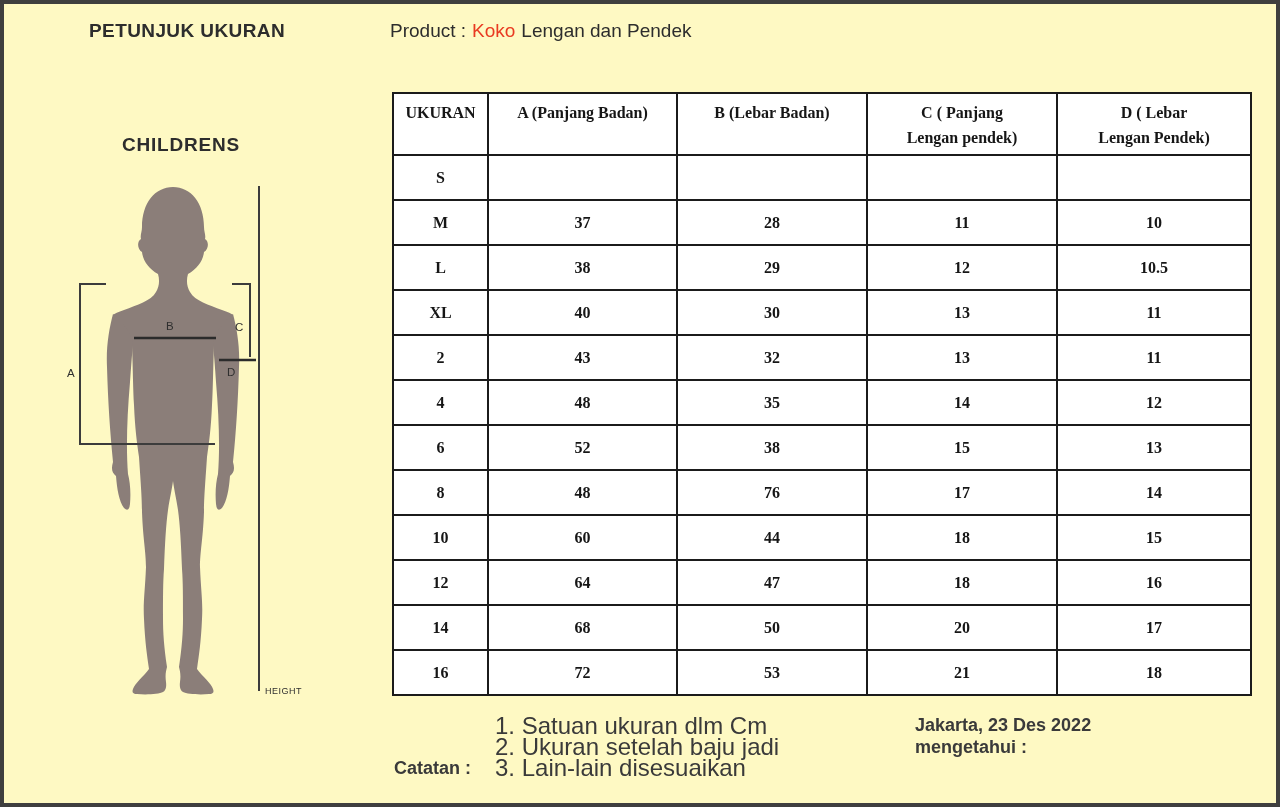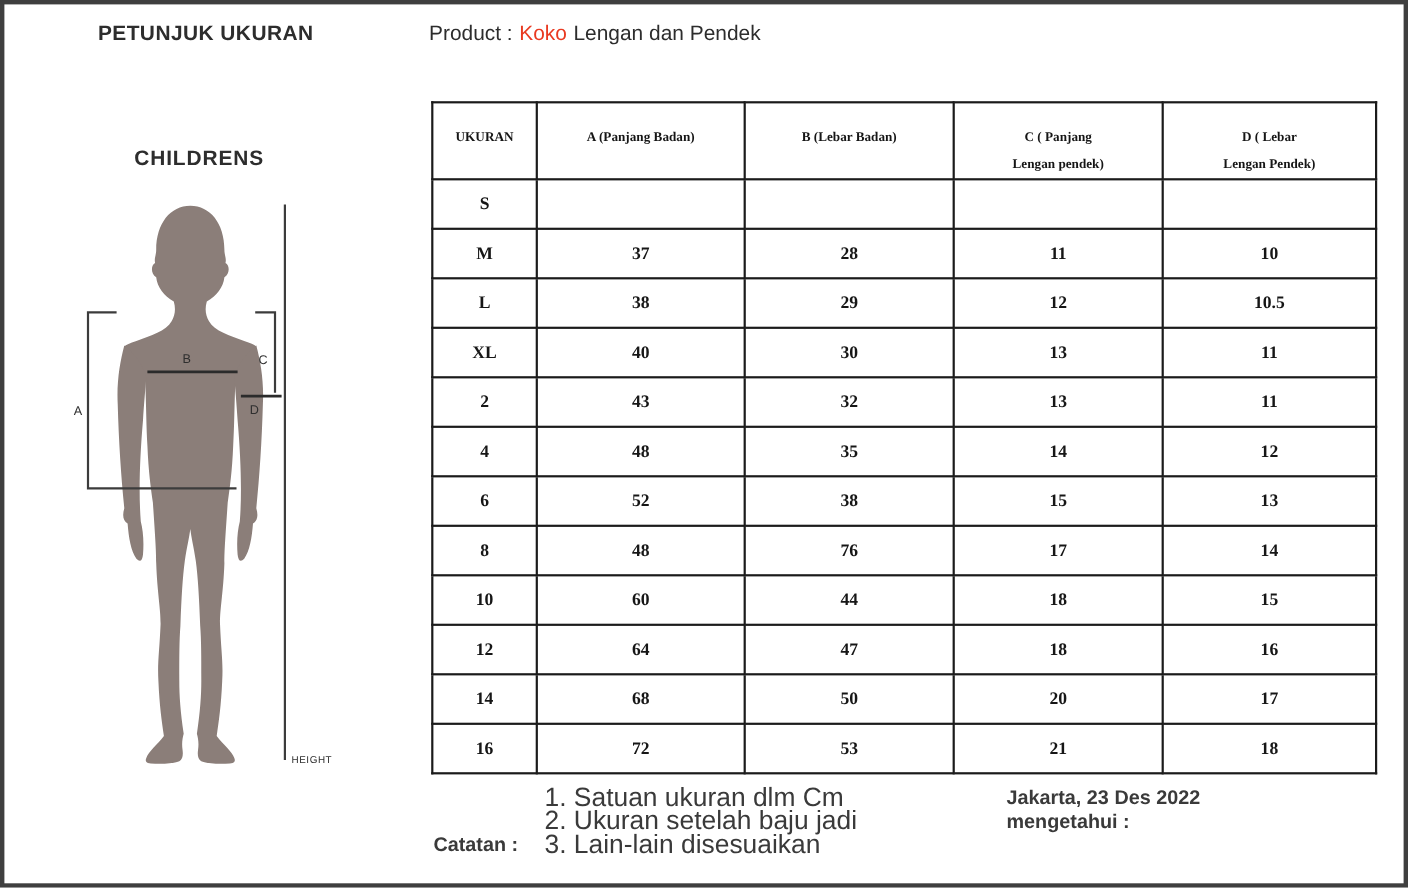--- a/index.html
+++ b/index.html
@@ -1,20 +1,20 @@
 <!DOCTYPE html>
 <html><head>
 <meta charset="utf-8">
 <style>
   * { margin:0; padding:0; box-sizing:border-box; }
   html,body { background:#e9e9e9; }
   body { width:1280px; height:807px; font-family:"Liberation Sans", sans-serif; }
   .page {
     position:relative; width:1280px; height:807px;
-    background:#ffffff; border:4px solid #3f3f3f; overflow:hidden;
+    background:#fef9c3; border:4px solid #3f3f3f; overflow:hidden;
   }
   .page-title {
     position:absolute; left:85px; top:16px;
     font-size:19px; font-weight:bold; color:#2d2d2d; letter-spacing:0.4px;
   }
   .product-line {
     position:absolute; left:386px; top:16px;
     font-size:19px; font-weight:normal; color:#2d2d2d;
     display:flex; gap:6px; white-space:nowrap;
   }
@@ -29,22 +29,22 @@
 
   table.size-table {
     position:absolute; left:388px; top:88px; width:858px;
     border-collapse:collapse; table-layout:fixed;
     font-family:"Liberation Serif", serif; color:#161616;
   }
   .size-table th, .size-table td {
     border:2px solid #1b1b1b; text-align:center; background:#fff;
   }
   .size-table th {
-    height:62px; vertical-align:top; padding-top:18px;
-    font-size:12px; font-weight:bold; line-height:25px;
+    height:62px; vertical-align:top; padding-top:6px;
+    font-size:16px; font-weight:bold; line-height:25px;
   }
   .size-table td {
     height:45px; font-size:16px; font-weight:bold; vertical-align:middle;
   }
 
   .notes-label {
     position:absolute; left:390px; top:711px;
     font-size:18px; font-weight:bold; color:#3a3a3a;margin-top:43px;
   }
   .notes-list {

